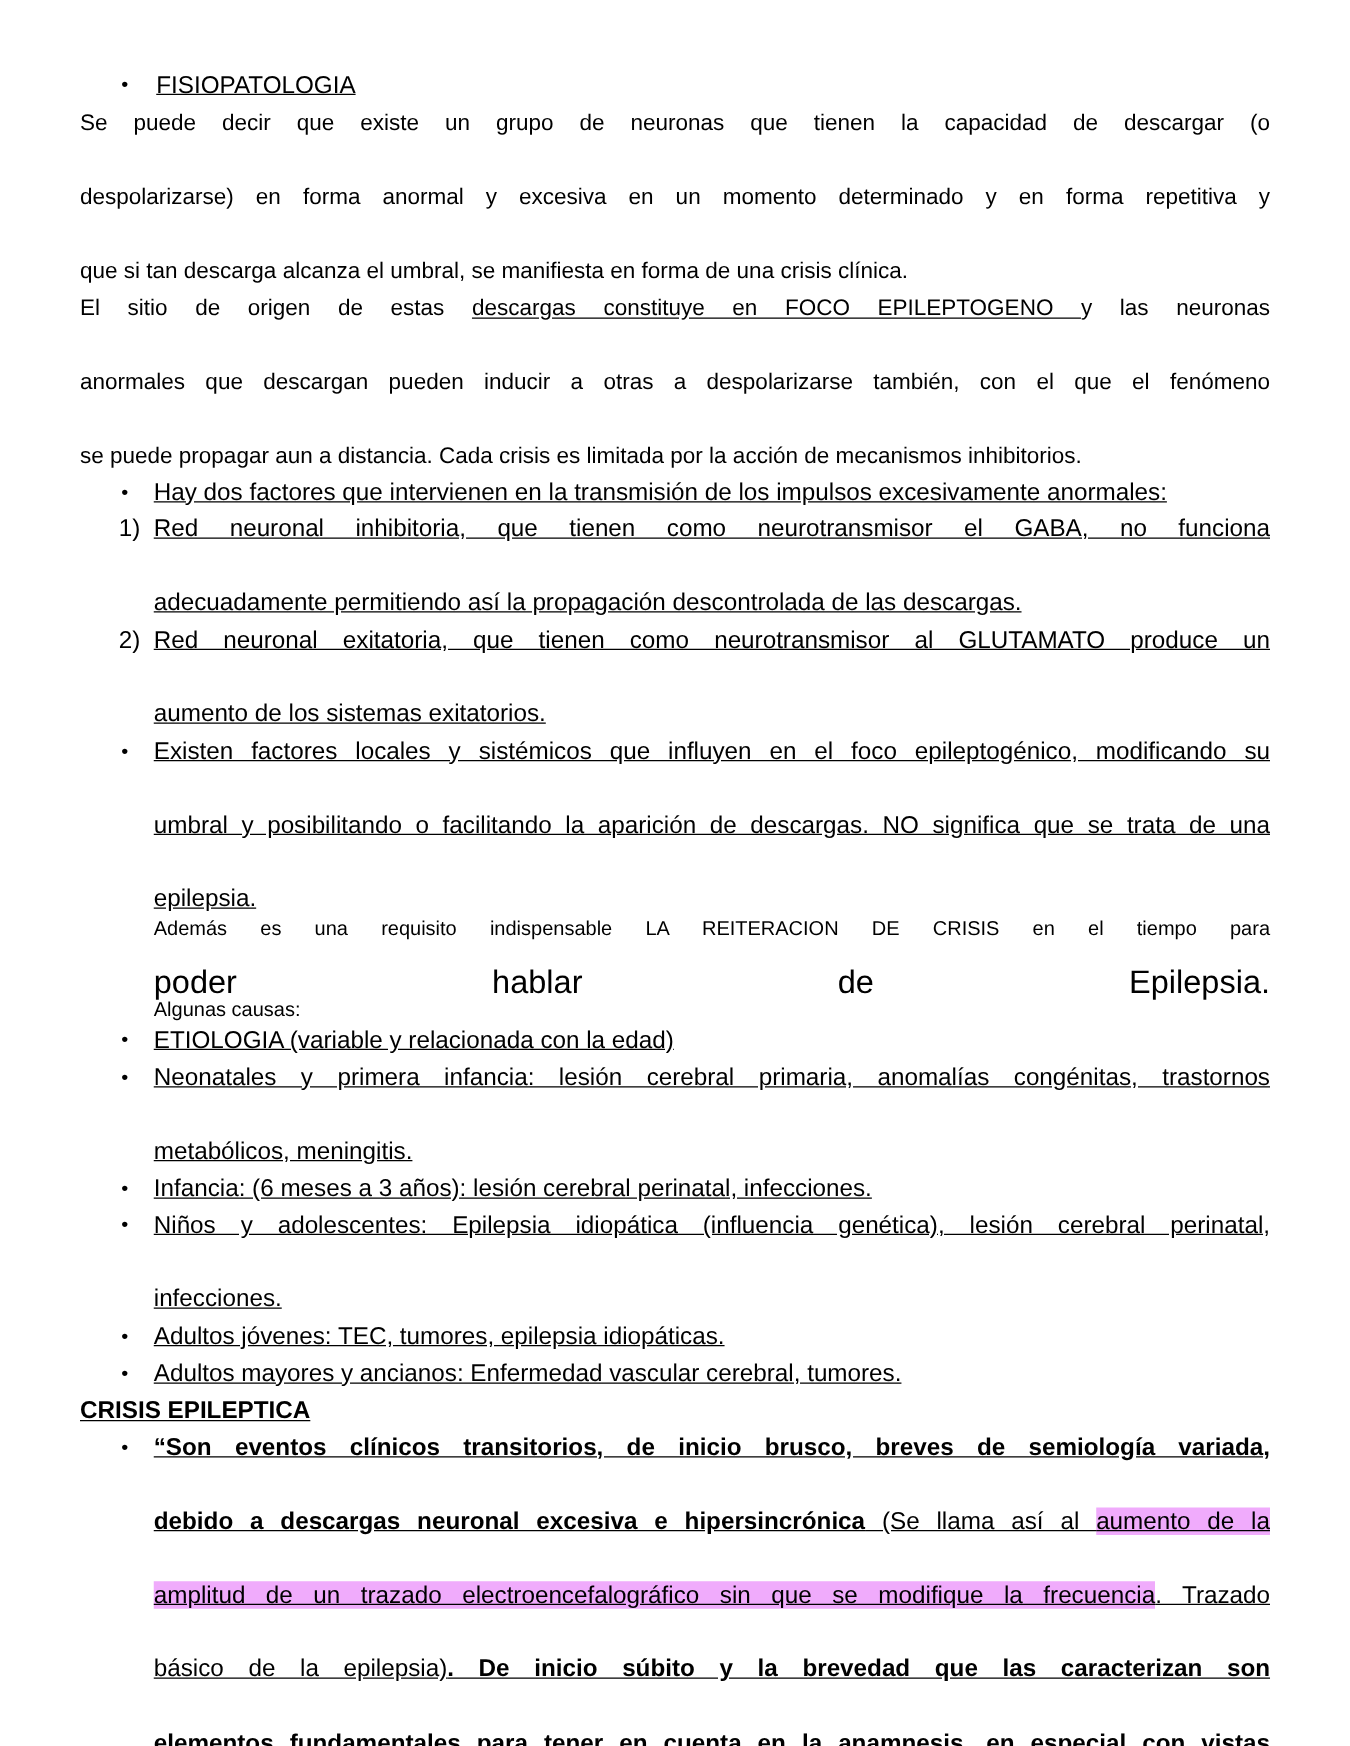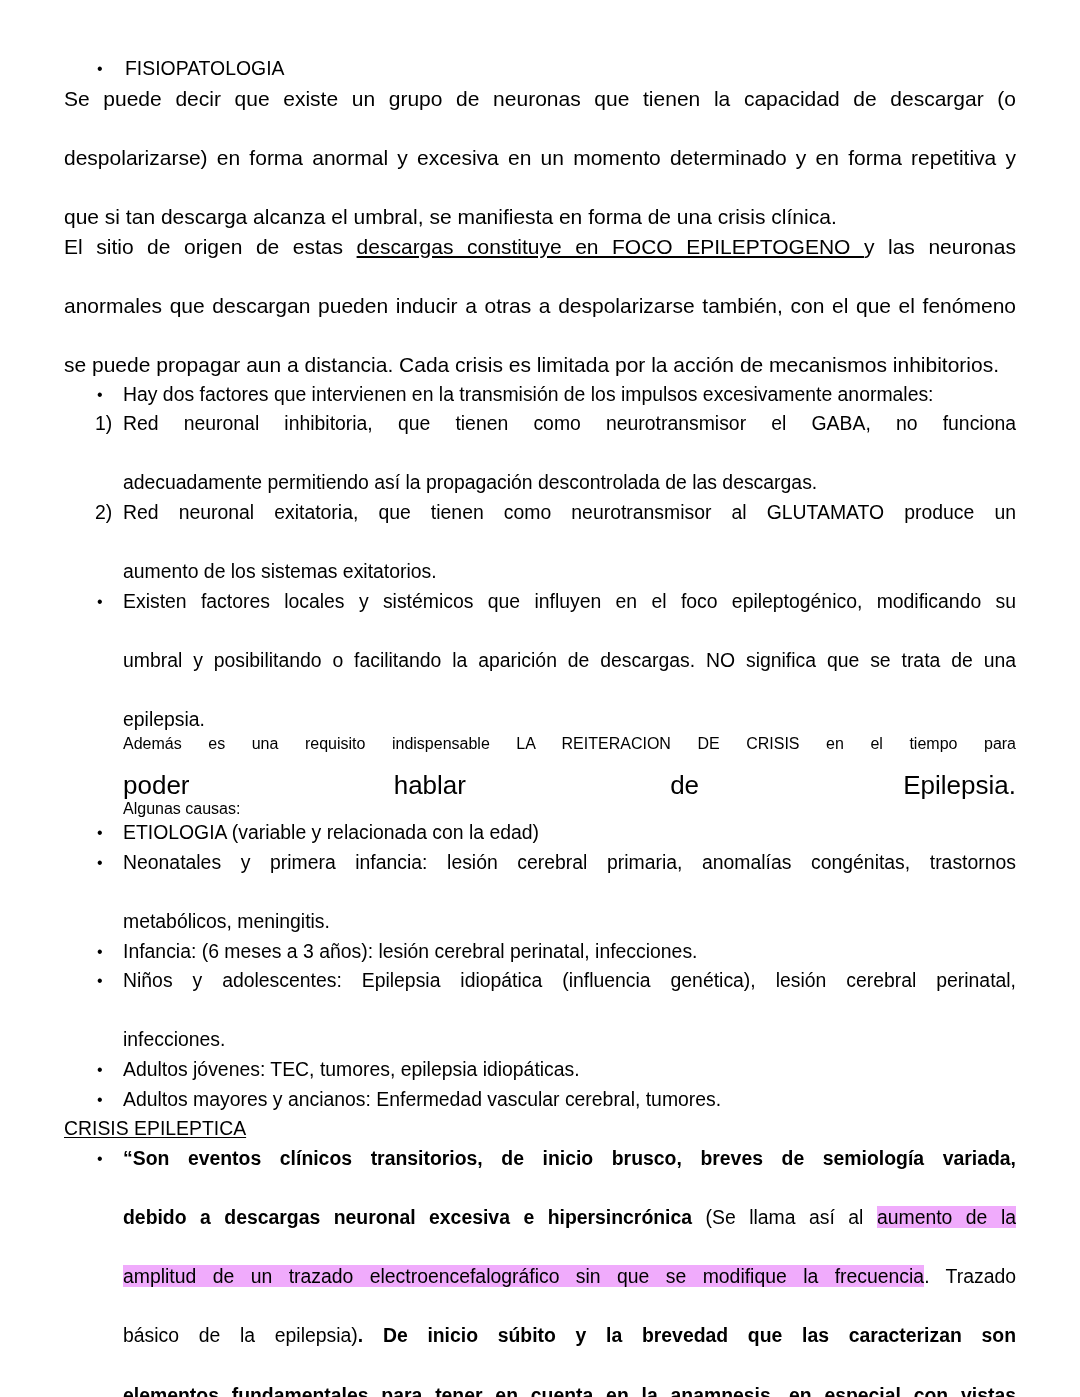--- a/index.html
+++ b/index.html
@@ -20,21 +20,21 @@
     height: 1397px;
     box-sizing: border-box;
     padding: 54px 64px 0 64px;
     background: #ffffff;
     overflow: hidden;
   }
 
   
   p.body {
     margin: 0;
-    font-size: 21px;
+    font-size: 18px;
     line-height: 29.6px;
     text-align: justify;
     text-justify: inter-word;
     color: #000;
   }
   
   .ln {
     display: block;
     text-align: justify;
     text-justify: inter-word;
@@ -57,20 +57,21 @@
     position: absolute;
     left: 0;
     top: 0;
     width: 26px;
     text-align: left;
     font-size: 19.4px;
     line-height: 29.6px;
   }
   .row .content {
     display: block;
+    text-decoration: underline;
   }
 
   
   .bul        { padding-left: 59px; }
   .bul .marker{ left: 33px; font-size: 16px; }
   .bul .content { }
 
   
   .num        { padding-left: 59px; }
   .num .marker{ left: 31px; }
@@ -81,21 +82,21 @@
   
   .u    { text-decoration: underline; text-underline-offset: 2px; }
   .b    { font-weight: bold; }
   .hl   { background-color: #f0abfc; }
 
   
   .heading {
     margin: 0;
     font-size: 19.4px;
     line-height: 29.6px;
-    font-weight: normal;
+    font-weight: bold;
     text-decoration: underline;
     text-underline-offset: 2px;
     display: inline-block;
   }
   .heading-wrap { font-size: 19.4px; line-height: 29.6px; }
 
   
   .spread {
     display: flex;
     justify-content: space-between;

